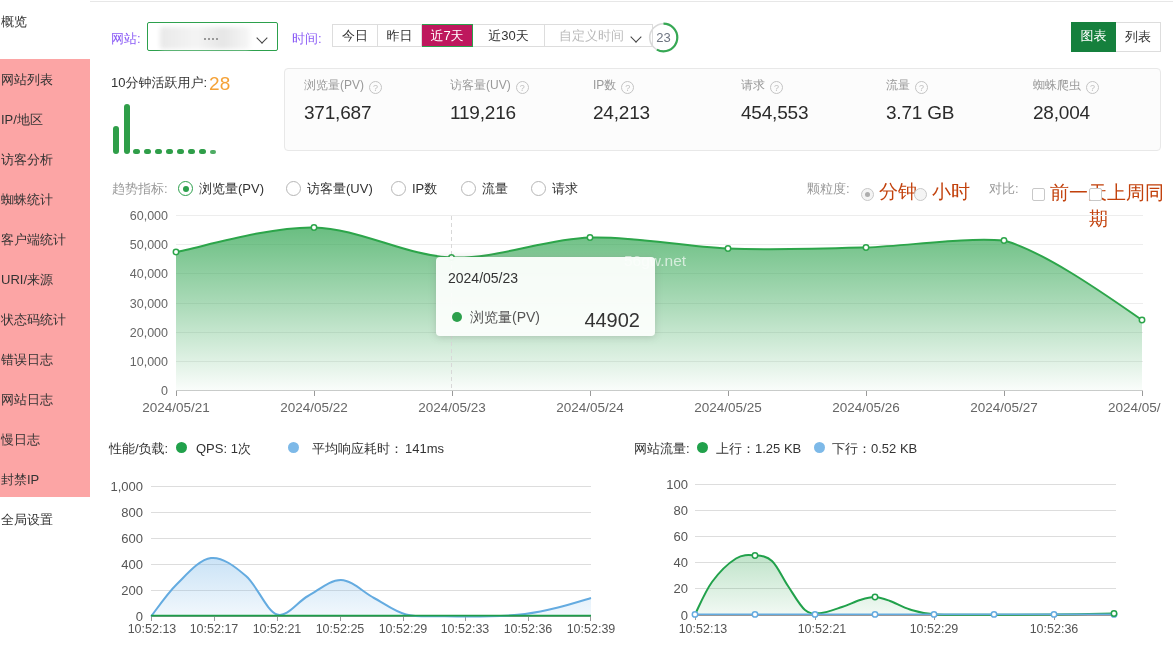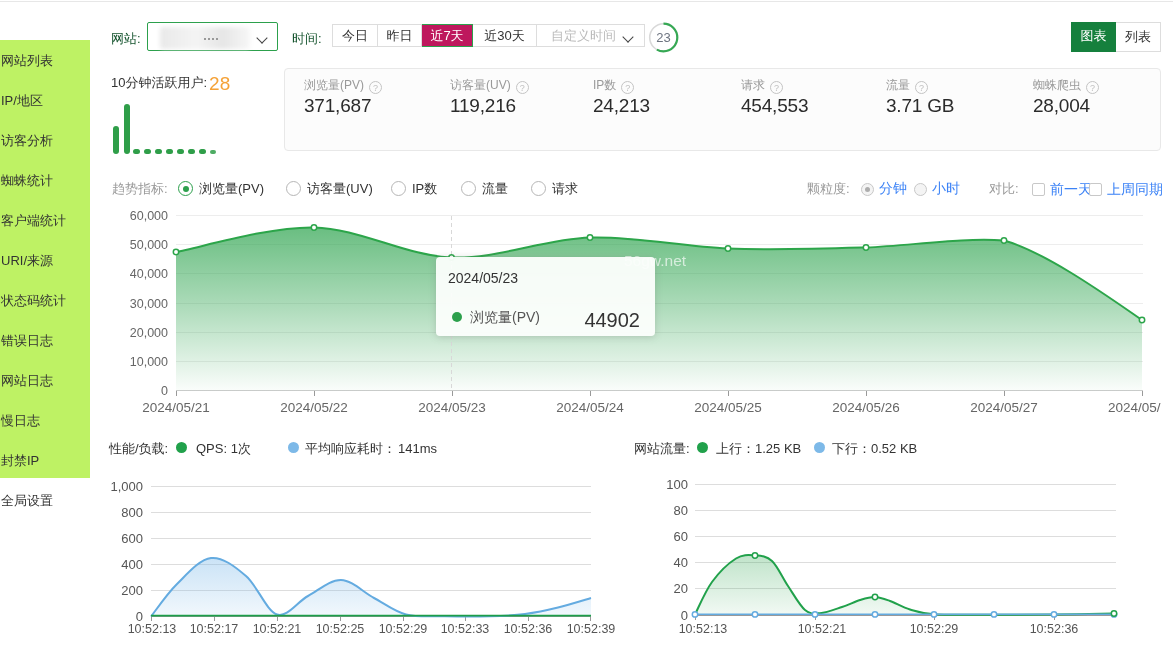--- a/index.html
+++ b/index.html
@@ -1,64 +1,67 @@
 <!DOCTYPE html>
 <html><head>
 <meta charset="utf-8">
 <style>
 * { margin:0; padding:0; box-sizing:border-box; }
 html,body { width:1173px; height:659px; background:#fff; font-family:"Liberation Sans", sans-serif; overflow:hidden; }
 #page { position:relative; width:1173px; height:659px; }
 .abs { position:absolute; }
 
-#sidebar { position:absolute; left:0; top:40px; width:90px; height:438px; background:#bef264; }
+#sidebar { position:absolute; left:0; top:59px; width:90px; height:438px; background:#fca5a5; }
 #sidebar .item { position:absolute; left:1px; font-size:13px; color:#333; }
 #sel-item { position:absolute; left:0; top:0; width:90px; height:41px; background:#fff; }
 #sel-item span { position:absolute; left:1px; top:13px; font-size:13px; color:#333; }
 
-.lbl { font-size:13px; color:#14532d; }
+.lbl { font-size:13px; color:#8b5cf6; }
 #site-select { position:absolute; left:147px; top:22px; width:131px; height:29px; border:1px solid #2ca04c; border-radius:2px; background:#fff; }
 #site-blur { position:absolute; left:12px; top:4px; width:90px; height:22px; background:linear-gradient(90deg,#e9e9e9,#f4f4f4 40%,#e6e6e6 70%,#f7f7f7); filter:blur(2px); border-radius:3px; }
 .chev { position:absolute; width:11px; height:11px; }
 .chev:before { content:""; position:absolute; left:0; top:2px; width:7px; height:7px; border-right:1.8px solid #444; border-bottom:1.8px solid #444; transform:rotate(45deg); }
 #timegrp { position:absolute; left:332px; top:24px; height:24px; display:flex; }
 #timegrp .tb { height:23px; line-height:21px; font-size:13px; color:#333; text-align:center; border:1px solid #ddd; border-left:none; background:#fff; }
 #timegrp .tb.first { border-left:1px solid #ddd; }
 #timegrp .tb.act { background:#be185d; border-color:#2ca04c; color:#fff; }
 #timegrp .tb.custom { color:#bbb; position:relative; }
 .viewbtn { position:absolute; top:22px; width:45px; height:30px; font-size:13px; text-align:center; line-height:28px; }
 
 #activelab { position:absolute; left:111px; top:73px; font-size:13px; color:#333; }
 #activelab b { font-size:19px; color:#f5a237; font-weight:normal; vertical-align:-3px; margin-left:2px; }
 #statbox { position:absolute; left:284px; top:68px; width:877px; height:83px; background:#fcfcfc; border:1px solid #e8e8e8; border-radius:4px; }
 .stat .sl { font-size:12px; color:#999; }
-.stat .sv { font-size:19px; color:#2b2b2b; margin-top:1px; letter-spacing:-0.2px; }
+.stat .sv { font-size:19px; color:#2b2b2b; margin-top:8px; letter-spacing:-0.2px; }
 .qm { display:inline-block; width:13px; height:13px; border:1px solid #c4c4c4; border-radius:50%; color:#c0c0c0; font-size:9px; text-align:center; line-height:12px; vertical-align:-2px; margin-left:5px; }
 
 .radio { display:inline-block; width:15px; height:15px; border-radius:50%; border:1px solid #b6b6b6; background:#fff; vertical-align:-3px; position:relative; }
 .radio.sel { border:1px solid #2ca04c; }
 .radio.sel:before { content:""; position:absolute; left:3.5px; top:3.5px; width:6px; height:6px; border-radius:50%; background:#2ca04c; }
 .radio.dis { width:13px; height:13px; background:#f4f4f4; border-color:#c8c8c8; }
 .radio.dis.on:before { content:""; position:absolute; left:3px; top:3px; width:5px; height:5px; border-radius:50%; background:#adadad; }
 .cbox { display:inline-block; width:13px; height:13px; border:1px solid #c8c8c8; border-radius:2px; background:#fff; vertical-align:-2px; }
 .rl { font-size:13px; color:#333; }
 .gl { font-size:13px; color:#999; }
-.gl2 { font-size:14px; color:#3b82f6; }
+.gl2 { font-size:19px; color:#c2410c; }
 
 #tooltip { position:absolute; left:436px; top:257px; width:219px; height:79px; background:rgba(252,254,252,0.95); border-radius:4px; box-shadow:0 1px 7px rgba(120,130,120,0.35); }
 #tooltip .tt { position:absolute; left:12px; top:13px; font-size:14px; color:#333; }
 #tooltip .dot { position:absolute; left:16px; top:55px; width:10px; height:10px; border-radius:50%; background:#2ca04c; }
 #tooltip .nm { position:absolute; left:34px; top:52px; font-size:14px; color:#555; }
 #tooltip .vl { position:absolute; right:15px; top:52px; font-size:20px; color:#333; }
 </style>
 </head>
 <body>
 <div id="page">
   <div style="position:absolute;left:0;top:1px;width:1173px;height:1px;background:#e7e7e7;"></div>
 
+  <div id="sel-item">
+      <span>概览</span>
+    </div>
   <div id="sidebar">
     <div class="item" style="top:12px">网站列表</div>
     <div class="item" style="top:52px">IP/地区</div>
     <div class="item" style="top:92px">访客分析</div>
     <div class="item" style="top:132px">蜘蛛统计</div>
     <div class="item" style="top:172px">客户端统计</div>
     <div class="item" style="top:212px">URI/来源</div>
     <div class="item" style="top:252px">状态码统计</div>
     <div class="item" style="top:292px">错误日志</div>
     <div class="item" style="top:332px">网站日志</div>
@@ -71,21 +74,21 @@
   <div id="site-select">
     <div id="site-blur"></div>
       <div style="position:absolute;left:56px;top:15px;width:14px;height:2px;background:repeating-linear-gradient(90deg,#999 0 2px,transparent 2px 4px);filter:blur(0.5px);"></div>
     <div class="chev" style="right:8px; top:9px;"></div>
   </div>
   <div class="abs lbl" style="left:292px; top:30px;">时间:</div>
   <div id="timegrp">
     <div class="tb first" style="width:46px">今日</div>
     <div class="tb" style="width:44px">昨日</div>
     <div class="tb act" style="width:51px">近7天</div>
-    <div class="tb" style="width:64px">近30天</div>
+    <div class="tb" style="width:72px">近30天</div>
     <div class="tb custom" style="width:108px; text-align:left; padding-left:14px;">自定义时间<span class="chev" style="right:9px; top:6px;"></span></div>
   </div>
   <svg class="abs" style="left:648px; top:22px;" width="31" height="31" viewBox="0 0 31 31">
     <circle cx="15.5" cy="15.5" r="13.8" fill="none" stroke="#d9d9d9" stroke-width="1.6"></circle>
     <circle cx="15.5" cy="15.5" r="13.8" fill="none" stroke="#36a854" stroke-width="2.2" stroke-dasharray="50 36.7" transform="rotate(-90 15.5 15.5)"></circle>
     <text x="15.5" y="20" font-size="13" fill="#6d7480" text-anchor="middle">23</text>
   </svg>
   <div class="viewbtn" style="left:1071px; background:#15803d; color:#fff;">图表</div>
   <div class="viewbtn" style="left:1116px; background:#fff; color:#333; border:1px solid #ddd; border-left:none;">列表</div>
 
@@ -222,21 +225,21 @@
     <div class="tt">2024/05/23</div>
     <div class="dot"></div>
     <div class="nm">浏览量(PV)</div>
     <div class="vl">44902</div>
   </div>
 
   <div class="abs" style="left:109px; top:440px; font-size:13px; color:#333;">性能/负载:</div>
   <div class="abs" style="left:176px; top:442px; width:11px; height:11px; border-radius:50%; background:#21a14b;"></div>
   <div class="abs" style="left:196px; top:440px; font-size:13px; color:#333;">QPS: 1次</div>
   <div class="abs" style="left:288px; top:442px; width:11px; height:11px; border-radius:50%; background:#7db9e8;"></div>
-  <div class="abs" style="left:305px; top:440px; font-size:13px; color:#333;">平均响应耗时：<span style="margin-left:2px;">141ms</span></div>
+  <div class="abs" style="left:312px; top:440px; font-size:13px; color:#333;">平均响应耗时：<span style="margin-left:2px;">141ms</span></div>
   <div class="abs" style="left:634px; top:440px; font-size:13px; color:#333;">网站流量:</div>
   <div class="abs" style="left:697px; top:442px; width:11px; height:11px; border-radius:50%; background:#21a14b;"></div>
   <div class="abs" style="left:716px; top:440px; font-size:13px; color:#333;">上行：1.25 KB</div>
   <div class="abs" style="left:814px; top:442px; width:11px; height:11px; border-radius:50%; background:#7db9e8;"></div>
   <div class="abs" style="left:832px; top:440px; font-size:13px; color:#333;">下行：0.52 KB</div>
 
   <svg class="abs" style="left:0; top:0;" width="1173" height="659" viewBox="0 0 1173 659">
 
     <g stroke="#ddd" stroke-width="1">
       <line x1="151" y1="486.5" x2="591" y2="486.5"></line>

